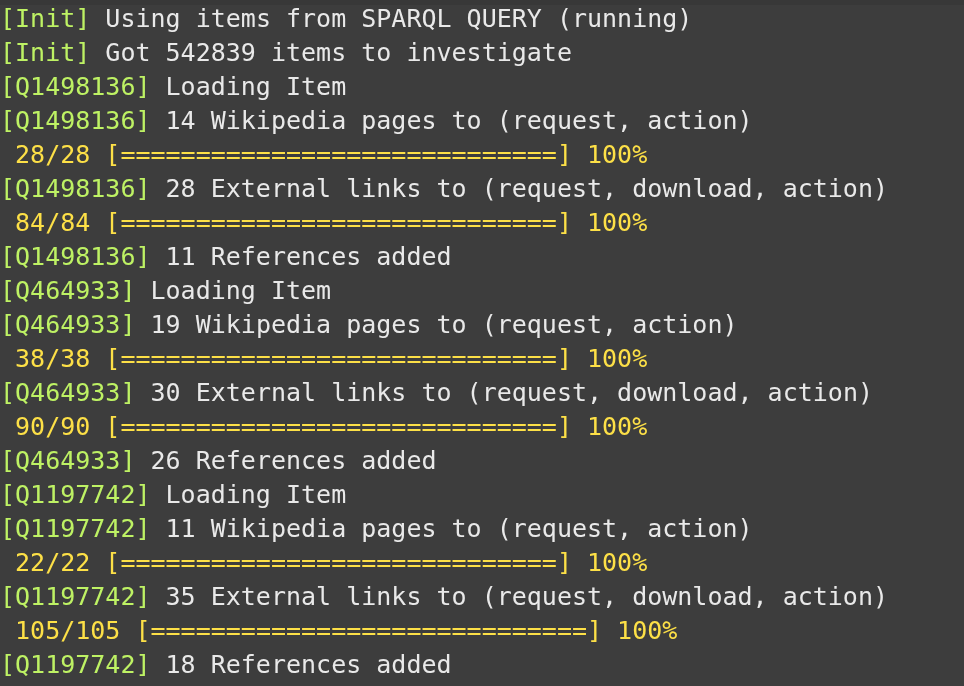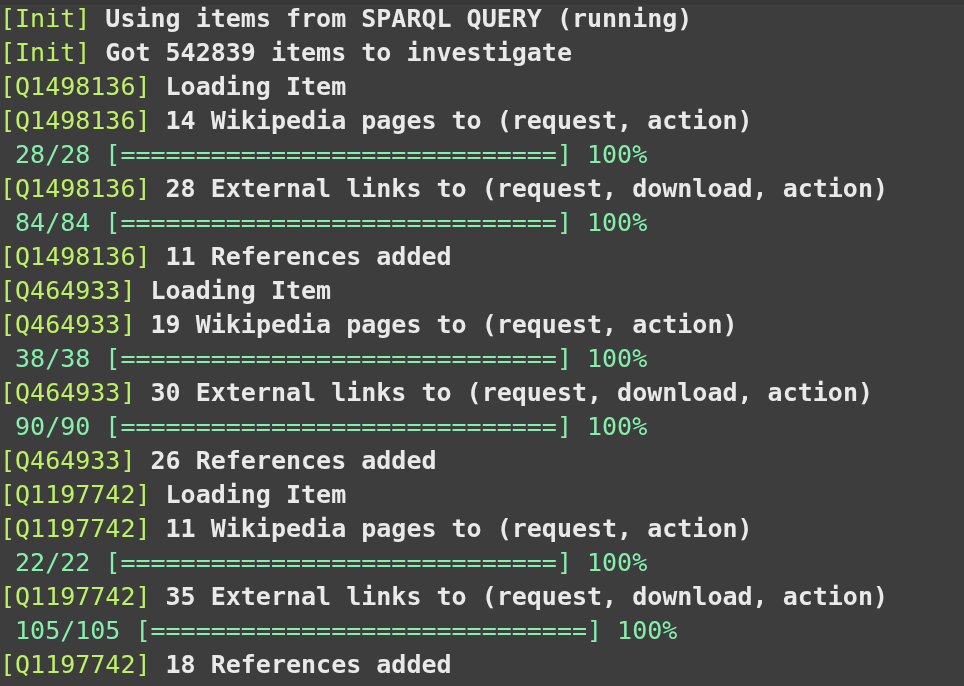--- a/index.html
+++ b/index.html
@@ -43,24 +43,23 @@
     line-height: 34px;
     white-space: pre;
     color: #e9e9e9;
     font-size: 25px;
   }
   .tag {
     color: #bef264;
   }
   .msg {
     color: #e9e9e9;
-    font-weight: bold;
   }
   .bar {
-    color: #86efac;
+    color: #fde047;
   }
 </style>
 </head>
 <body>
 
 <div id="terminal">
   <div id="terminal-topshade"></div>
   <div id="screen"><span class="line"><span class="tag">[Init]</span><span class="msg"> Using items from SPARQL QUERY (running)</span></span><span class="line"><span class="tag">[Init]</span><span class="msg"> Got 542839 items to investigate</span></span><span class="line"><span class="tag">[Q1498136]</span><span class="msg"> Loading Item</span></span><span class="line"><span class="tag">[Q1498136]</span><span class="msg"> 14 Wikipedia pages to (request, action)</span></span><span class="line"><span class="bar"> 28/28 </span><span class="bar">[=============================]</span><span class="bar"> 100%</span></span><span class="line"><span class="tag">[Q1498136]</span><span class="msg"> 28 External links to (request, download, action)</span></span><span class="line"><span class="bar"> 84/84 </span><span class="bar">[=============================]</span><span class="bar"> 100%</span></span><span class="line"><span class="tag">[Q1498136]</span><span class="msg"> 11 References added</span></span><span class="line"><span class="tag">[Q464933]</span><span class="msg"> Loading Item</span></span><span class="line"><span class="tag">[Q464933]</span><span class="msg"> 19 Wikipedia pages to (request, action)</span></span><span class="line"><span class="bar"> 38/38 </span><span class="bar">[=============================]</span><span class="bar"> 100%</span></span><span class="line"><span class="tag">[Q464933]</span><span class="msg"> 30 External links to (request, download, action)</span></span><span class="line"><span class="bar"> 90/90 </span><span class="bar">[=============================]</span><span class="bar"> 100%</span></span><span class="line"><span class="tag">[Q464933]</span><span class="msg"> 26 References added</span></span><span class="line"><span class="tag">[Q1197742]</span><span class="msg"> Loading Item</span></span><span class="line"><span class="tag">[Q1197742]</span><span class="msg"> 11 Wikipedia pages to (request, action)</span></span><span class="line"><span class="bar"> 22/22 </span><span class="bar">[=============================]</span><span class="bar"> 100%</span></span><span class="line"><span class="tag">[Q1197742]</span><span class="msg"> 35 External links to (request, download, action)</span></span><span class="line"><span class="bar"> 105/105 </span><span class="bar">[=============================]</span><span class="bar"> 100%</span></span><span class="line"><span class="tag">[Q1197742]</span><span class="msg"> 18 References added</span></span></div>
 </div>
 

